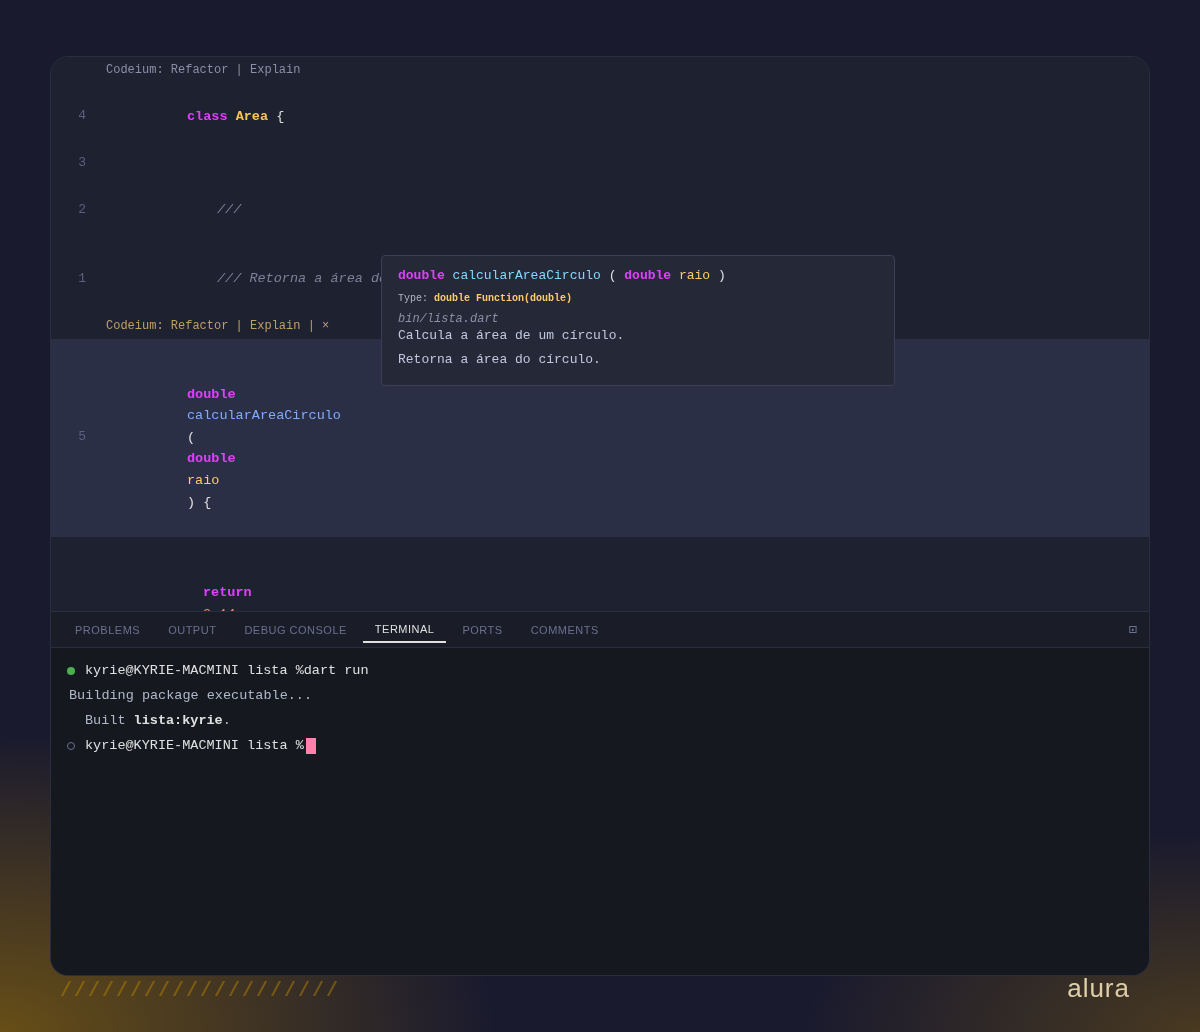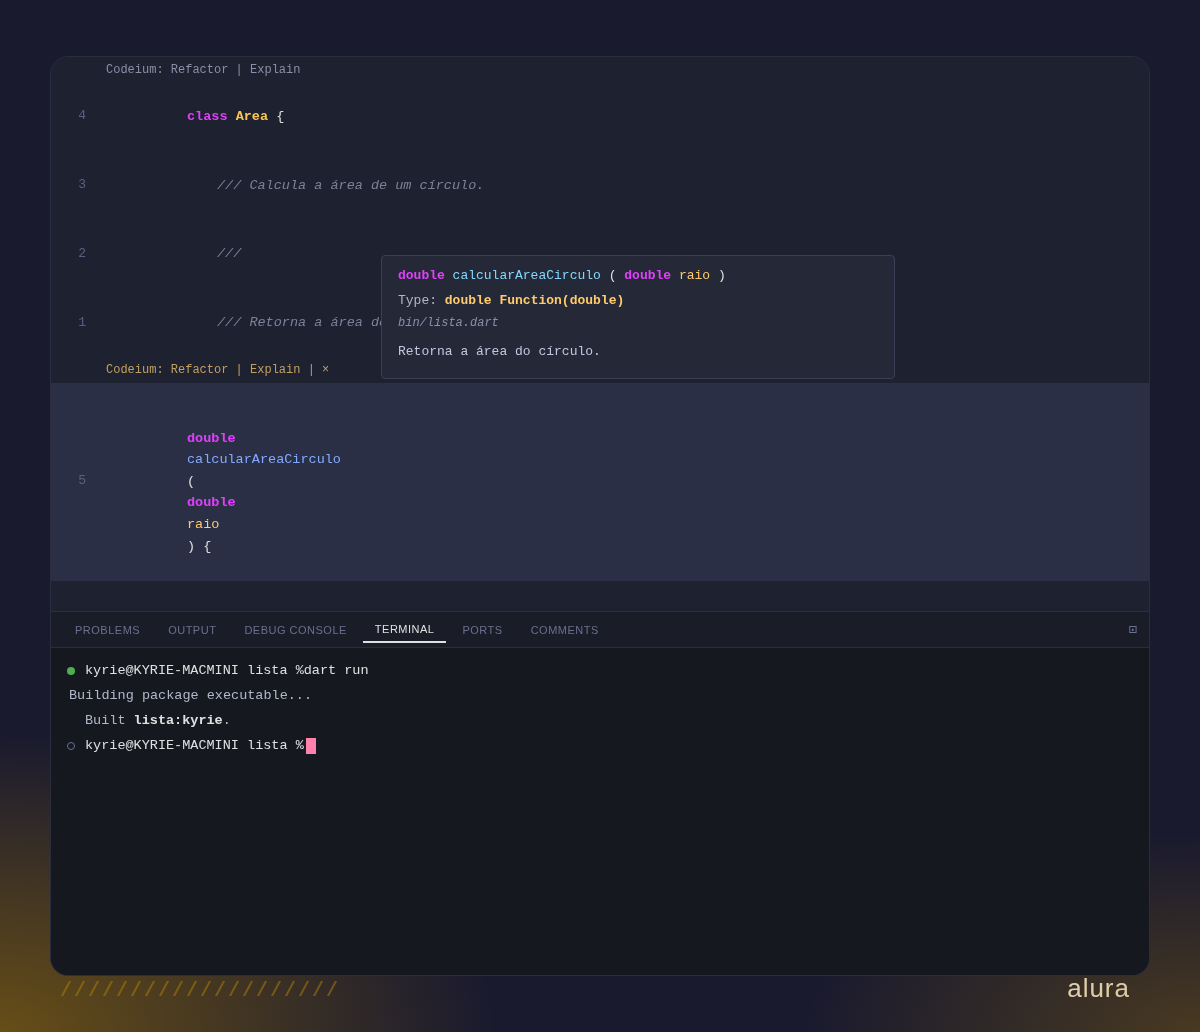--- a/index.html
+++ b/index.html
@@ -122,30 +122,29 @@
       padding: 12px 16px;
     }
 
     .popup-signature {
       font-size: 13px;
       margin-bottom: 10px;
       color: #e0e0e0;
     }
 
     .popup-type-line {
-      font-size: 13px;
+      font-size: 10px;
       margin-bottom: 8px;
       color: #b0b8d0;
     }
 
     .popup-file {
       font-size: 12px;
       color: #8a90a8;
       font-style: italic;
-      margin-bottom: 12px;
     }
 
     .popup-doc {
       font-size: 13px;
       color: #c0c8e0;
       line-height: 1.5;
     }
 
     .popup-doc-line {
       margin-bottom: 4px;
@@ -271,23 +270,20 @@
       </div>
 
       <div class="code-line">
         <span class="line-number">4</span>
         <span class="code-content">
           <span class="kw-class">class </span><span class="class-name">Area </span><span class="plain">{</span>
         </span>
       </div>
       <div class="code-line">
         <span class="line-number">3</span>
-        <span class="code-content">
-          <span class="indent"></span><span class="comment">/// Calcula a área de um círculo.</span>
-        </span>
       </div>
       <div class="code-line">
         <span class="line-number">2</span>
         <span class="code-content">
           <span class="indent"></span><span class="comment">///</span>
         </span>
       </div>
       <div class="code-line">
         <span class="line-number">1</span>
         <span class="code-content">
@@ -336,20 +332,21 @@
         <span class="kw-double">double </span>
         <span class="param">raio</span>
         <span class="plain">)</span>
       </div>
       <div class="popup-type-line">
         <span class="kw-type-label">Type: </span>
         <span class="kw-type-value">double Function(double)</span>
       </div>
       <div class="popup-file">bin/lista.dart</div>
       <div class="popup-doc">
+        <div class="popup-doc-line">Calcula a área de um círculo.</div>
         <div class="popup-doc-line">Retorna a área do círculo.</div>
       </div>
     </div>
   </div>
 
   <div class="panel-area">
     <div class="panel-tabs">
       <div class="panel-tab">PROBLEMS</div>
       <div class="panel-tab">OUTPUT</div>
       <div class="panel-tab">DEBUG CONSOLE</div>

